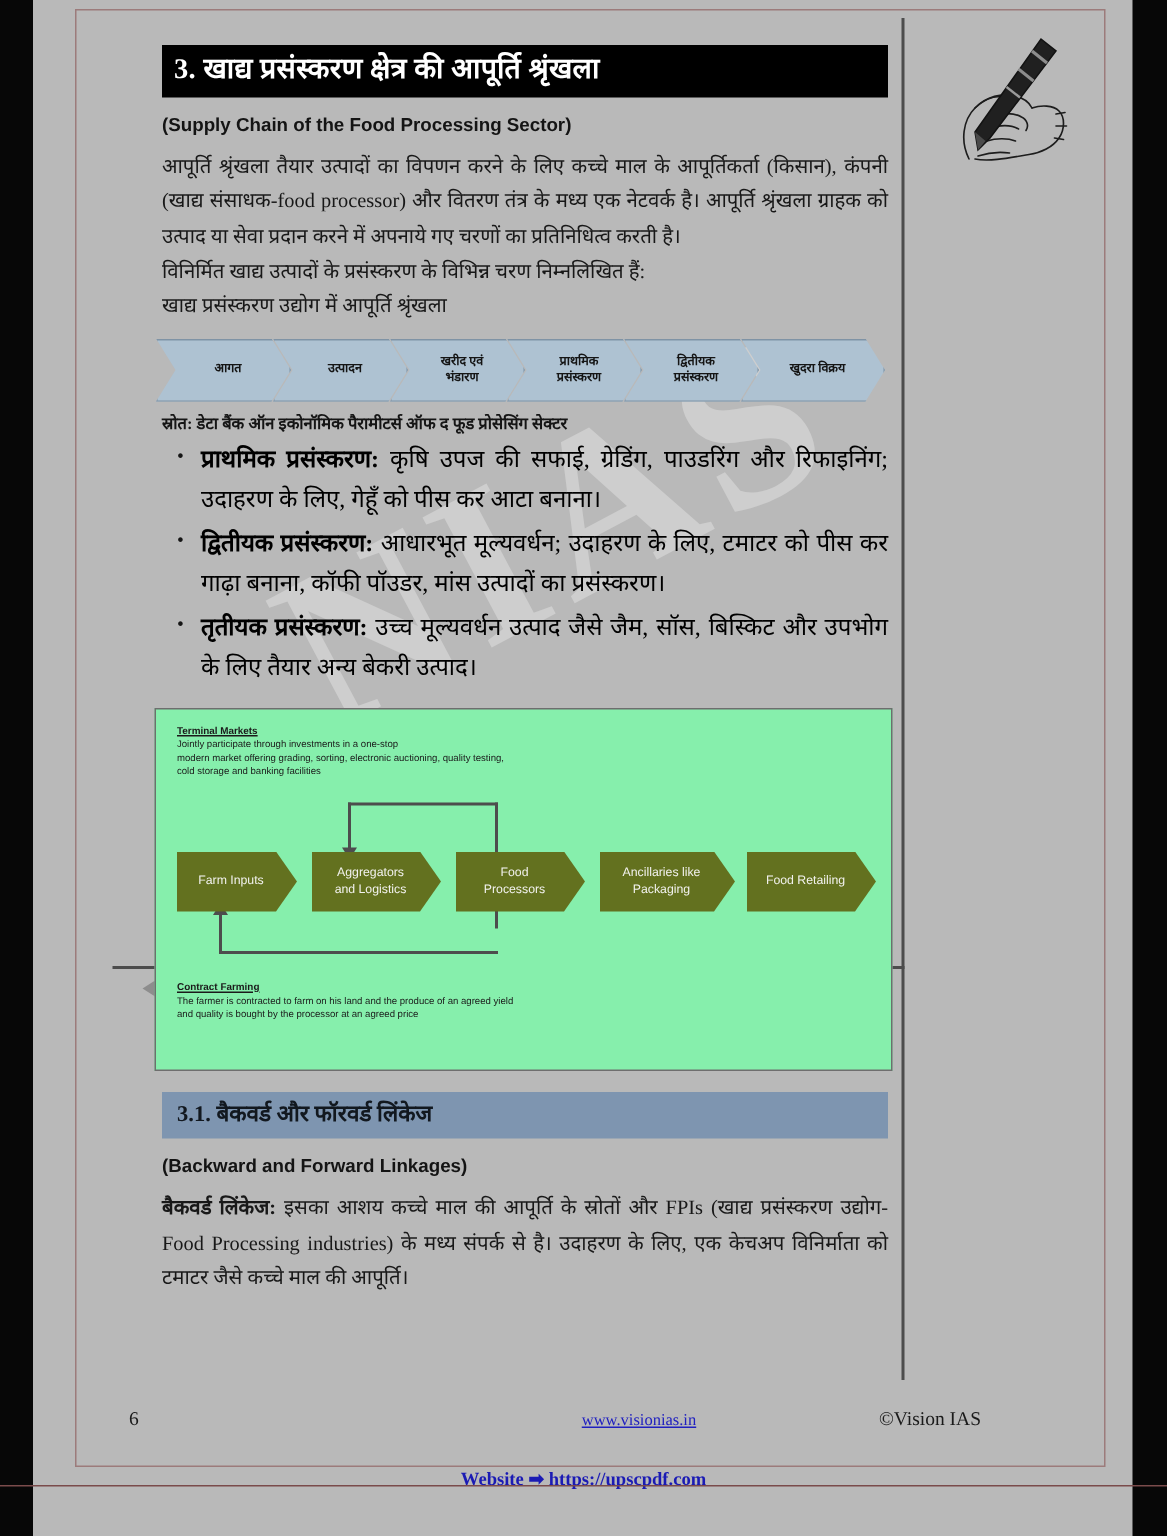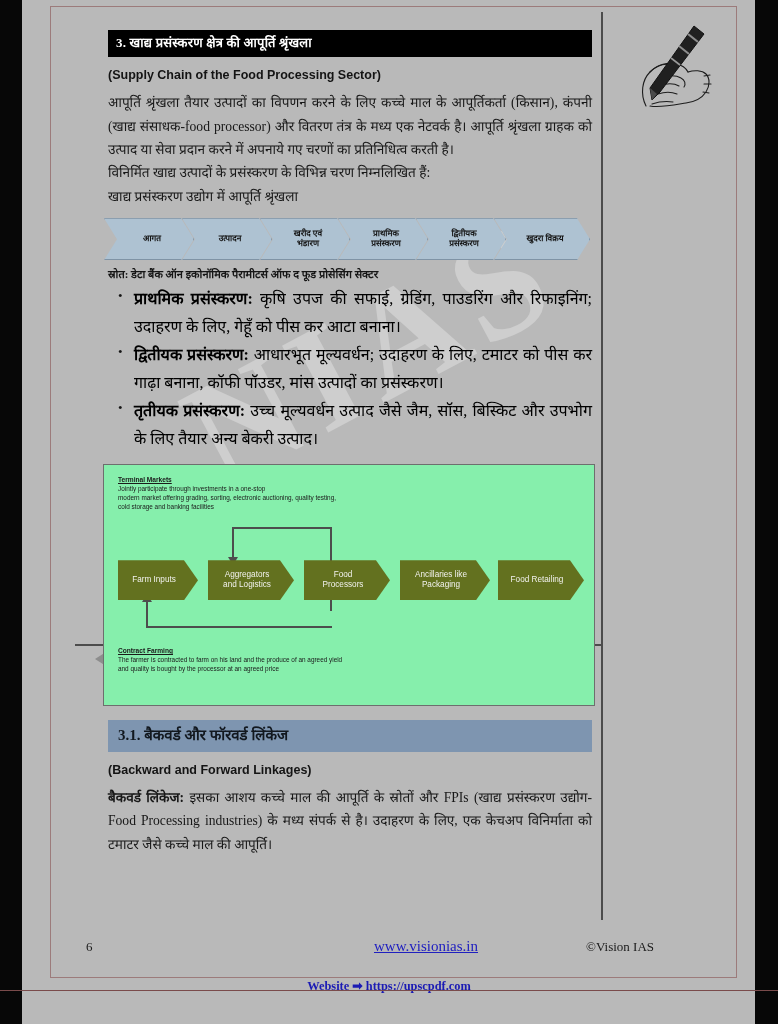--- a/index.html
+++ b/index.html
@@ -76,21 +76,21 @@
   #doc {
     position: absolute;
     left: 86px; top: 30px;
     width: 484px;
   }
 
   .h-black {
     background: #000;
     color: #fff;
     font-family: "Liberation Serif", "DejaVu Serif", serif;
-    font-size: 13px;
+    font-size: 19px;
     font-weight: bold;
     padding: 5px 8px 6px 8px;
     letter-spacing: 0.2px;
     line-height: 1.25;
   }
 
   .h-en {
     font-family: "Liberation Sans", sans-serif;
     font-size: 12.5px;
     font-weight: bold;
@@ -215,21 +215,21 @@
 
   
   #footer {
     position: absolute;
     left: 86px; top: 938px;
     width: 600px;
     display: flex;
     align-items: baseline;
   }
   #footer .pg { font-size: 13px; color: #1a1a1a; width: 250px; }
-  #footer .mid { font-size: 15px; color: #2020c0; text-decoration: underline; width: 180px; text-align: center; }
+  #footer .mid { font-size: 11px; color: #2020c0; text-decoration: underline; width: 180px; text-align: center; }
   #footer .rt { font-size: 13px; color: #1a1a1a; flex: 1; text-align: right; padding-right: 32px; }
 
   #footer-rule {
     position: absolute;
     left: 0px; top: 990px;
     width: 778px; height: 0;
     border-top: 1px solid #7a4b4b;
   }
   #website-line {
     position: absolute;

